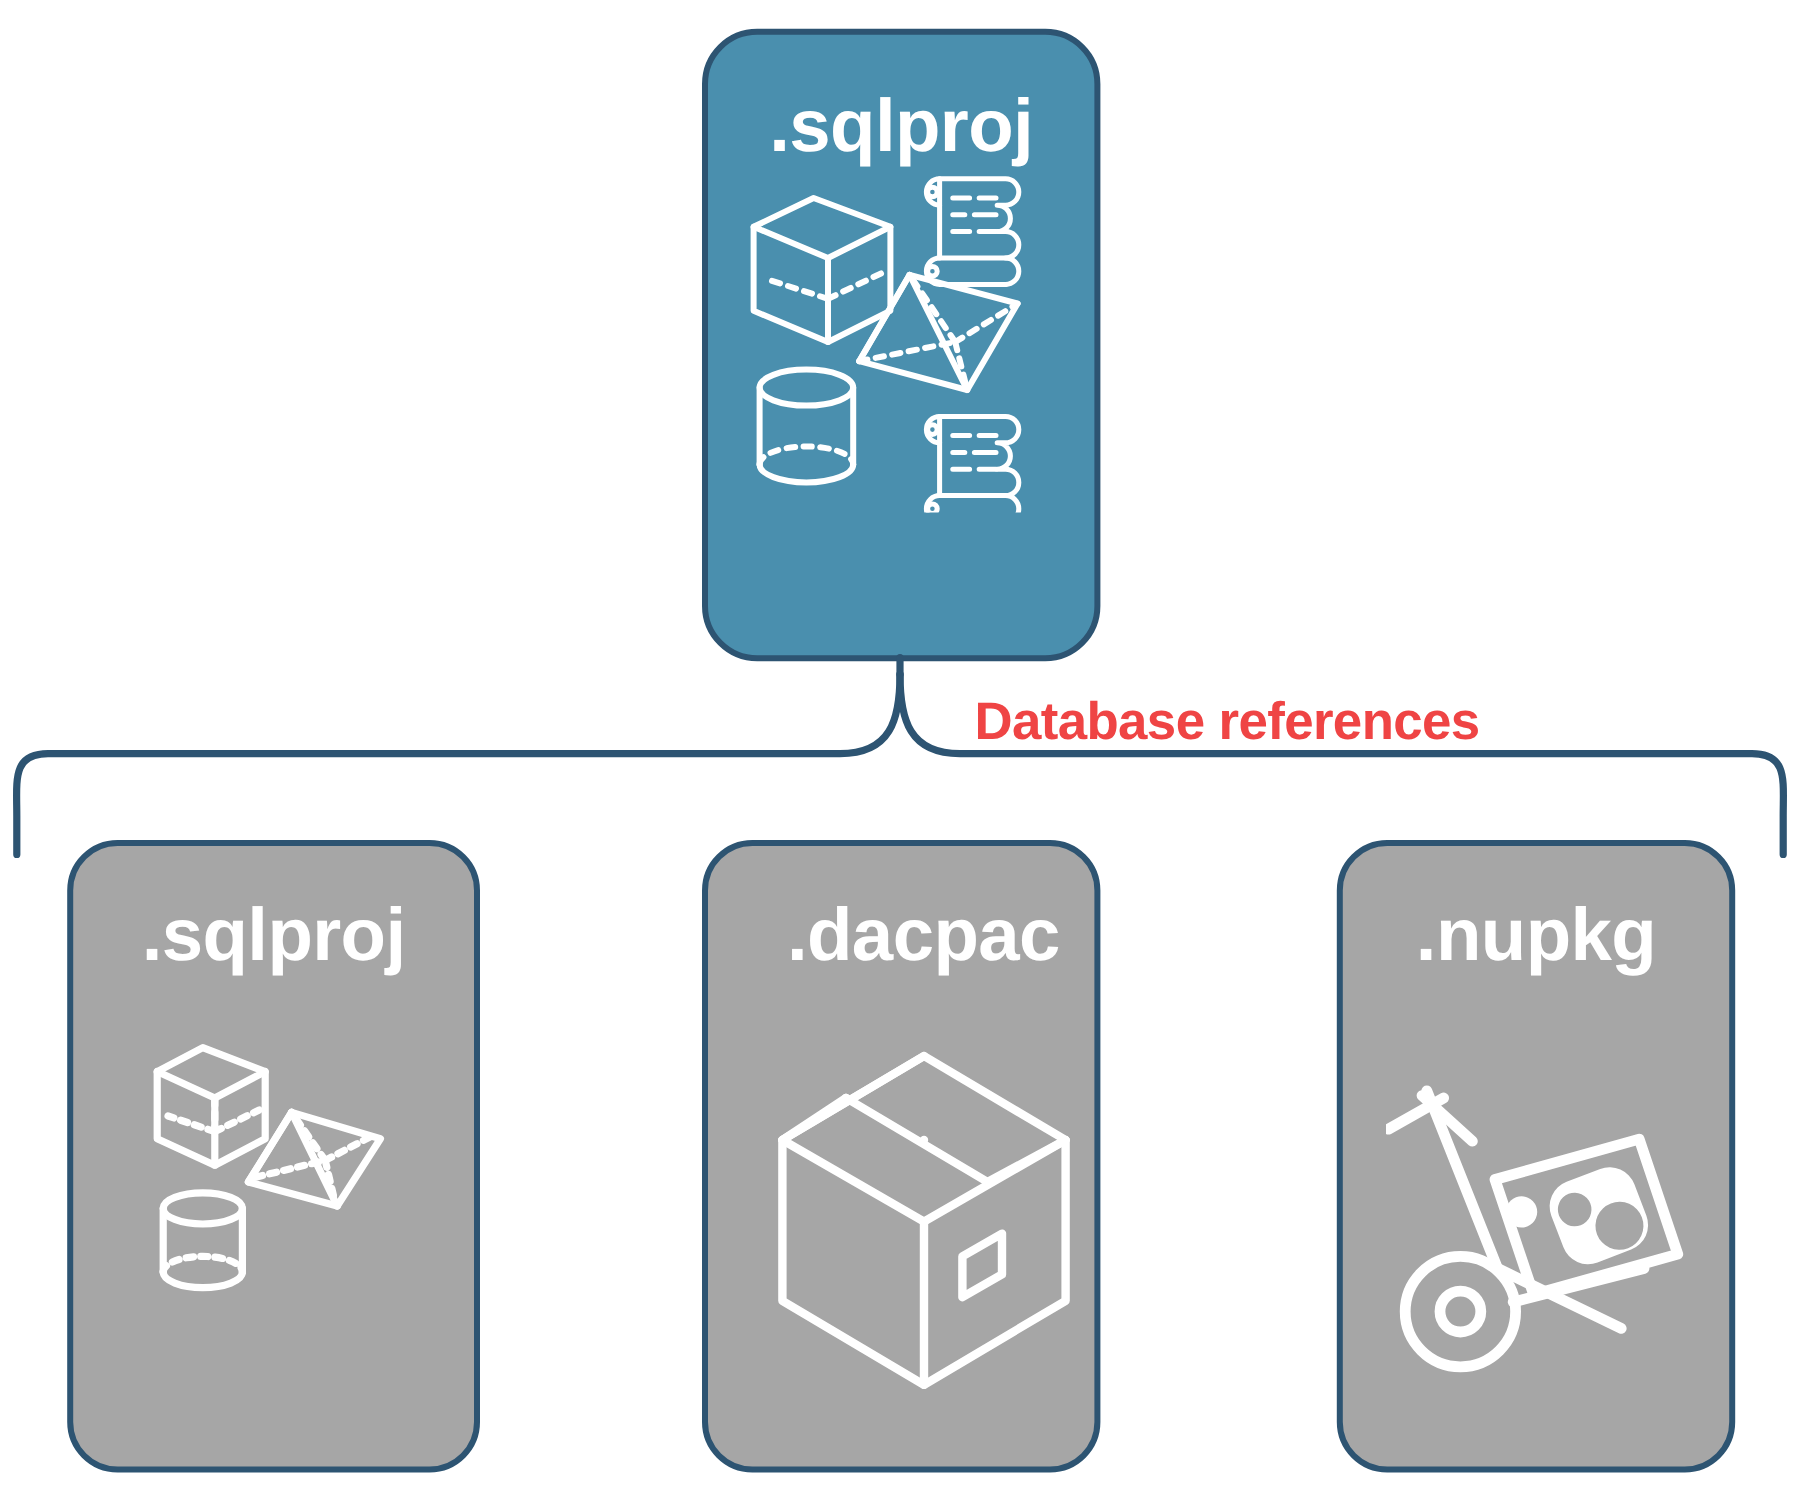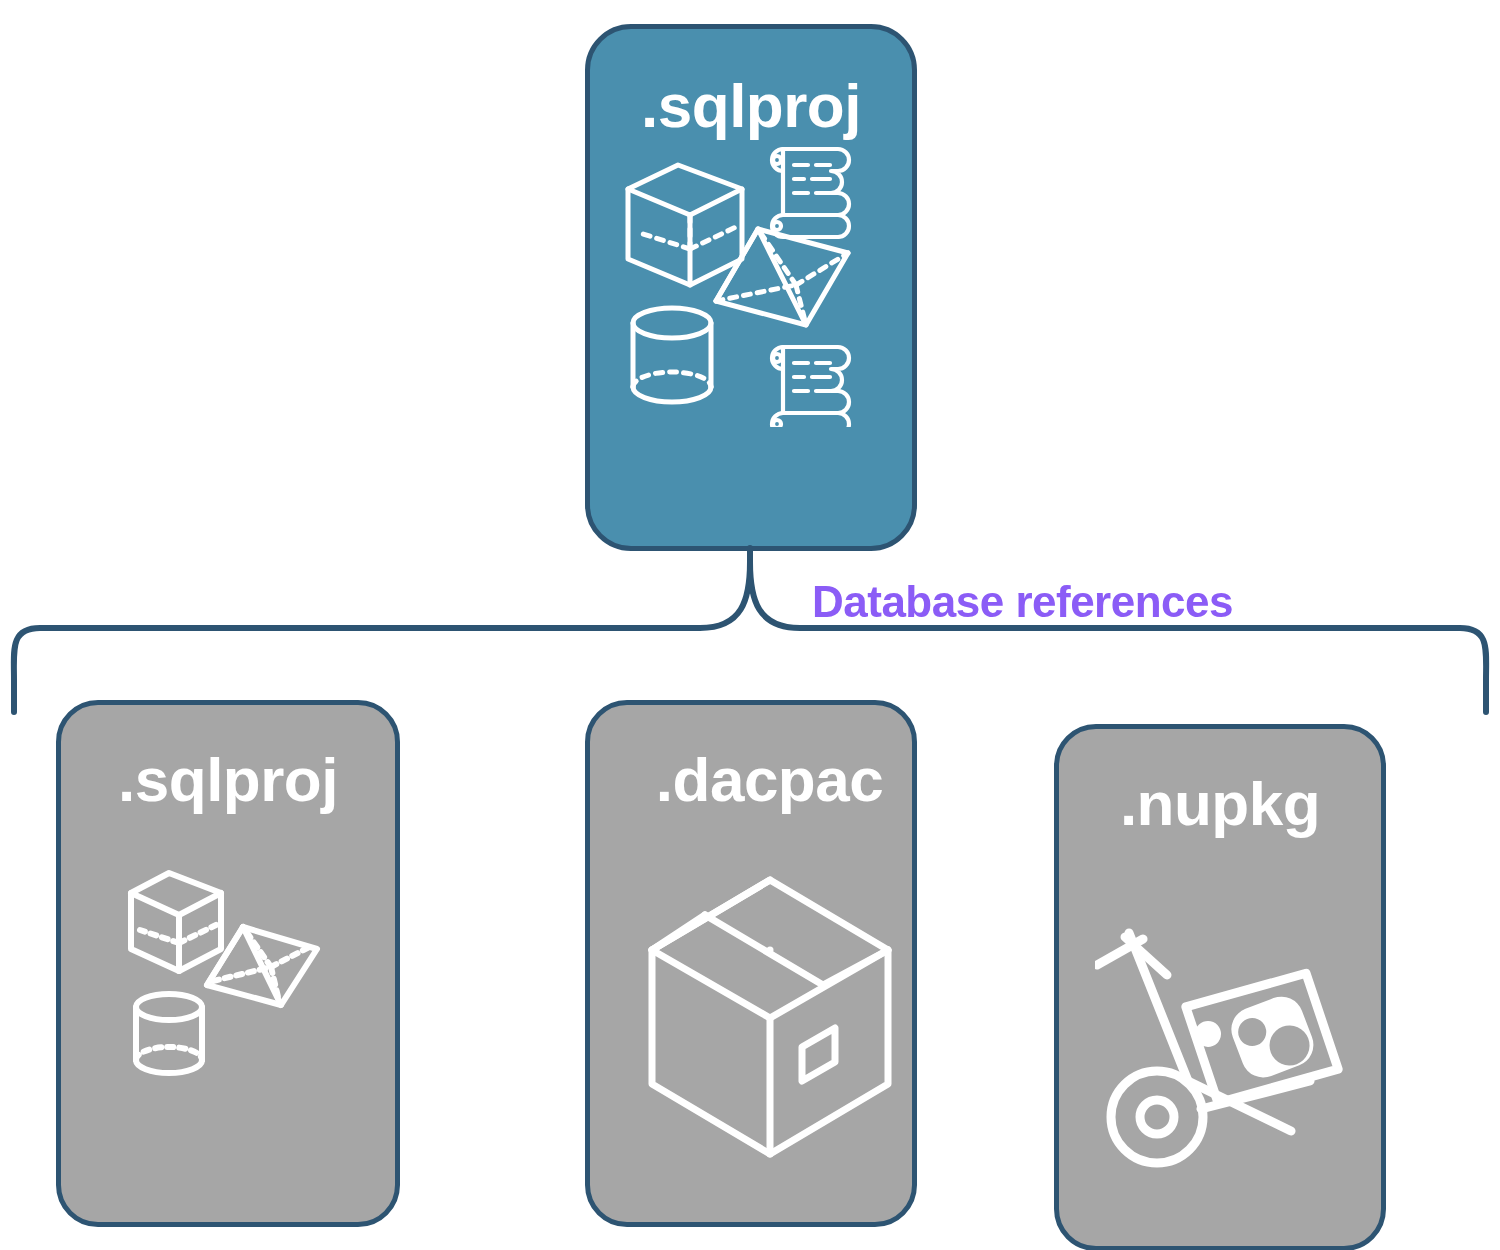--- a/index.html
+++ b/index.html
@@ -38,21 +38,21 @@
     top: 24px;
     width: 332px;
     height: 527px;
     border-radius: 46px;
   }
   .card.secondary {
     background: #a6a6a6;
   }
   .card.c-sqlproj  { left: 56px;   top: 700px; width: 344px; height: 527px; }
   .card.c-dacpac   { left: 585px;  top: 700px; width: 332px; height: 527px; padding-left: 37px; }
-  .card.c-nupkg    { left: 1054px; top: 700px; width: 332px; height: 527px; margin-top: 24px; }
+  .card.c-nupkg    { left: 1114px; top: 700px; width: 332px; height: 527px; }
 
   .card-title {
     color: #ffffff;
     font-family: "Liberation Sans", sans-serif;
     font-weight: bold;
     letter-spacing: -0.5px;
     line-height: 1;
     white-space: nowrap;
   }
   .card.primary .card-title {
@@ -86,21 +86,21 @@
 
   
   #connector-label {
     position: absolute;
     left: 812px;
     top: 577px;
     font-family: "Liberation Sans", sans-serif;
     font-weight: bold;
     font-size: 44px;
     letter-spacing: -0.5px;
-    color: #8b5cf6;
+    color: #ef4444;
     white-space: nowrap;
   }
 </style>
 </head>
 <body>
 
 <div id="diagram-root">
 
   <div class="card primary">
     <div class="card-title">.sqlproj</div>

